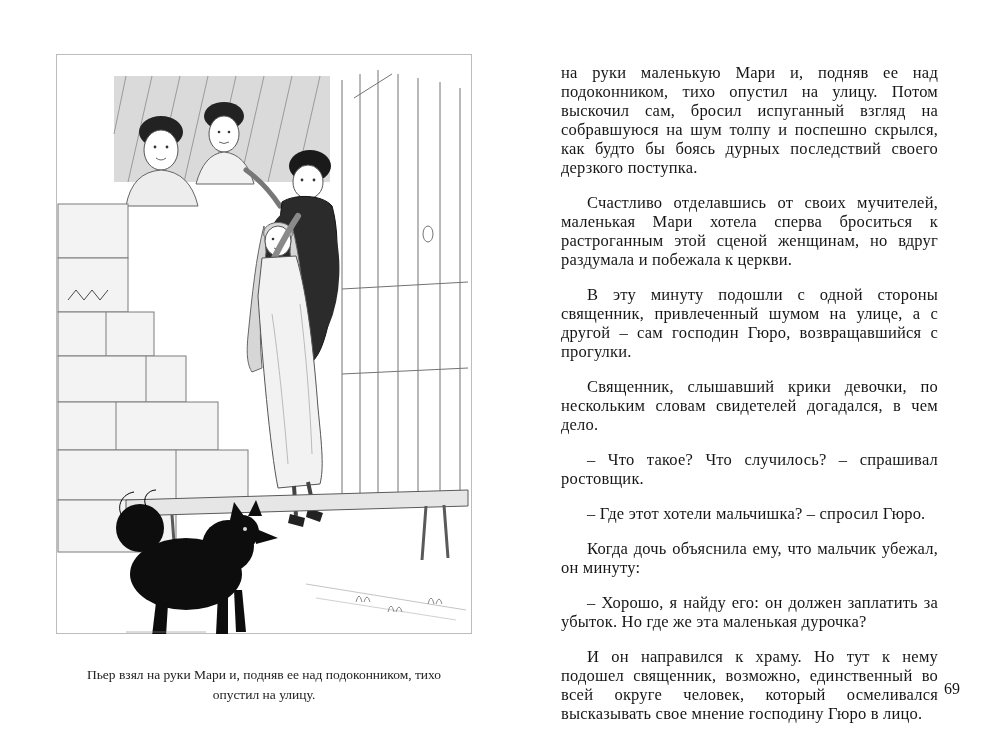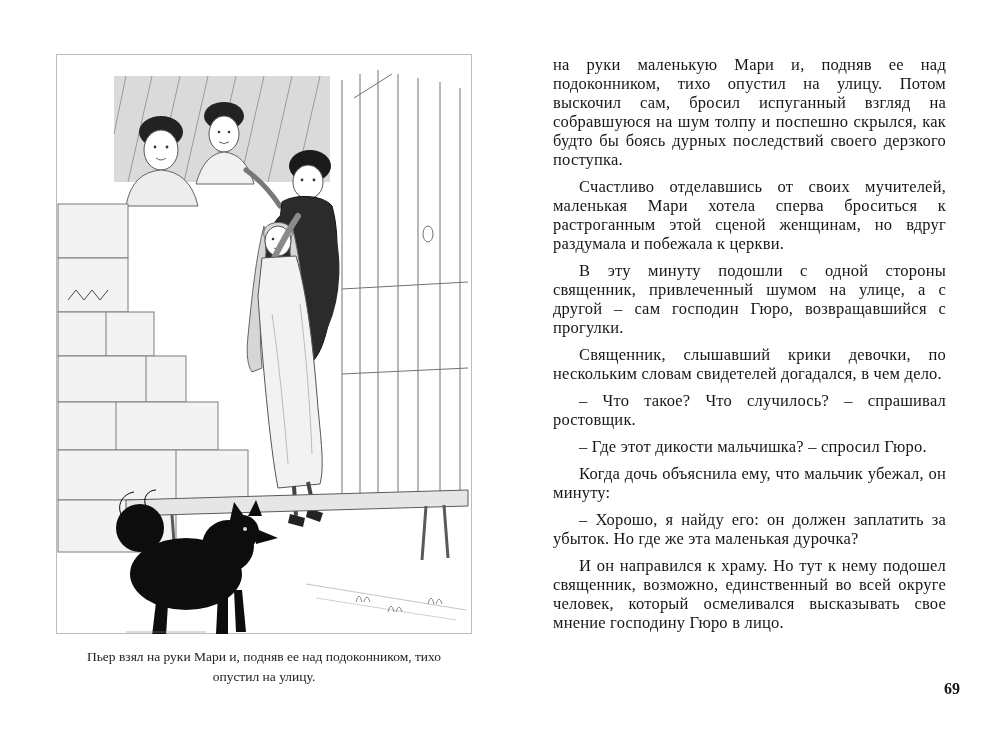--- a/index.html
+++ b/index.html
@@ -21,47 +21,47 @@
     position: absolute;
     left: 56px; top: 54px;
     width: 416px;
   }
   .illustration-frame {
     width: 416px; height: 580px;
     background: #ffffff;
   }
   .illustration-frame svg { display: block; }
   .caption {
-    margin: 13px auto 0;
+    margin: 31px auto 0;
     width: 360px;
     text-align: center;
     font-size: 13.5px;
     line-height: 1.5;
     color: #222;
   }
   
   .right-page {
     position: absolute;
     left: 545px; top: 47px;
     width: 409px;
   }
   .right-page p {
-    margin: 8px;
+    margin: 16px;
     font-size: 16.5px;
     line-height: 19px;
     text-align: justify;
     letter-spacing: 0.2px;
     color: #161616;
   }
   .right-page p.indent { text-indent: 26px; }
   .page-number {
     position: absolute;
     right: 40px; bottom: 52px;
     font-size: 16px;
-    font-weight: 700;
+    font-weight: 400;
     color: #161616;
   }
 </style>
 </head>
 <body>
 
 <div class="spread">
 
   <div class="left-page">
     <div class="illustration-frame">
@@ -185,21 +185,21 @@
     </div>
     <div class="caption">Пьер взял на руки Мари и, подняв ее над подоконником, тихо опустил на улицу.</div>
   </div>
 
   <div class="right-page" lang="ru">
     <p>на руки маленькую Мари и, подняв ее над подоконником, тихо опустил на улицу. Потом выскочил сам, бросил испуганный взгляд на собравшуюся на шум толпу и поспешно скрылся, как будто бы боясь дурных последствий своего дерзкого поступка.</p>
     <p class="indent">Счастливо отделавшись от своих мучителей, маленькая Мари хотела сперва броситься к растроганным этой сценой женщинам, но вдруг раздумала и побежала к церкви.</p>
     <p class="indent">В эту минуту подошли с одной стороны священник, привлеченный шумом на улице, а с другой – сам господин Гюро, возвращавшийся с прогулки.</p>
     <p class="indent">Священник, слышавший крики девочки, по нескольким словам свидетелей догадался, в чем дело.</p>
     <p class="indent">– Что такое? Что случилось? – спрашивал ростовщик.</p>
-    <p class="indent">– Где этот дикости мальчишка? – спросил Гюро.</p>
+    <p class="indent">– Где этот хотели мальчишка? – спросил Гюро.</p>
     <p class="indent">Когда дочь объяснила ему, что мальчик убежал, он минуту:</p>
     <p class="indent">– Хорошо, я найду его: он должен заплатить за убыток. Но где же эта маленькая дурочка?</p>
     <p class="indent">И он направился к храму. Но тут к нему подошел священник, возможно, единственный во всей округе человек, который осмеливался высказывать свое мнение господину Гюро в лицо.</p>
   </div>
 
   <div class="page-number">69</div>
 
 </div>
 
 </body></html>

